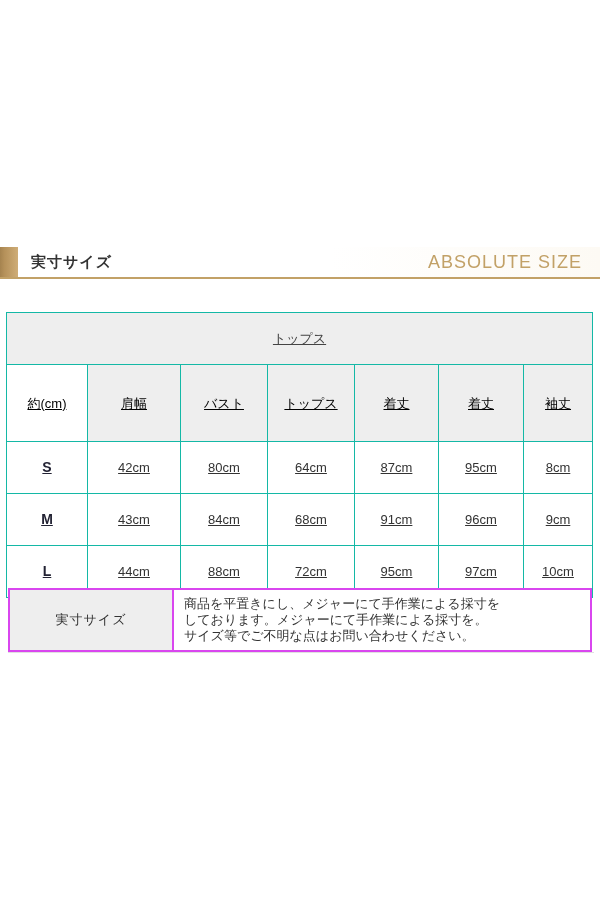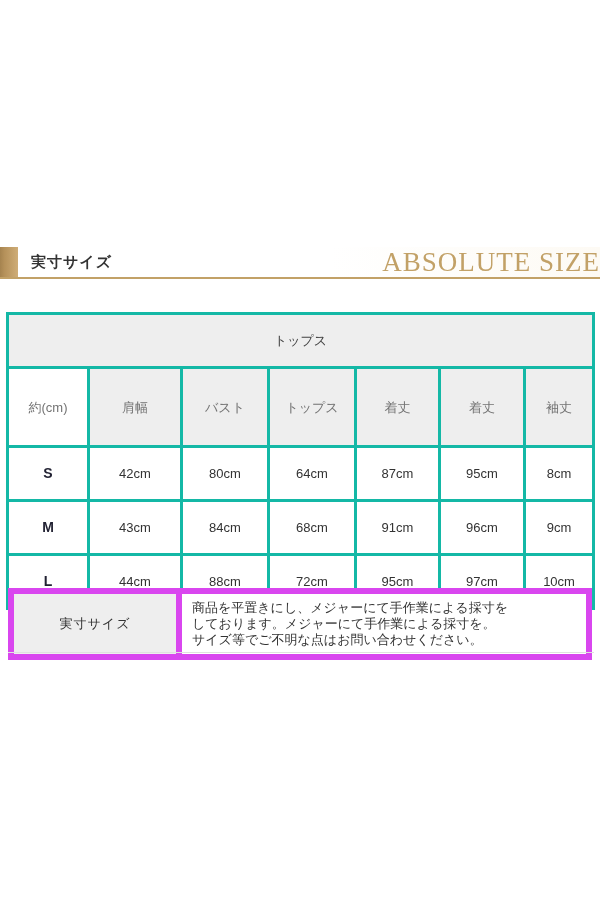--- a/index.html
+++ b/index.html
@@ -36,76 +36,77 @@
   }
   .section-title-jp {
     margin-left: 13px;
     font-size: 15px;
     font-weight: bold;
     color: #333333;
     letter-spacing: 1px;
   }
   .section-title-en {
     margin-left: auto;
-    margin-right: 0;
-    font-family: Liberation Serif, serif;
-    font-size: 27px;
+    margin-right: 18px;
+    font-family: Liberation Sans, sans-serif;
+    font-size: 18px;
     line-height: 27px;
     color: #c2a167;
     letter-spacing: 1px;
     white-space: nowrap;
   }
 
   
   table.size-table {
     position: absolute;
     top: 312px;
     left: 6px;
     width: 586px;
     border-collapse: collapse;
     table-layout: fixed;
     font-size: 13px;
     color: #333333;
   }
   .size-table td {
-    border: 3px solid #14b8a6;
+    border: 1px solid #14b8a6;
     text-align: center;
     padding: 16px 2px;
     height: 19px;
     line-height: 15px;
     background: #ffffff;
+    text-decoration: underline;
   }
   .size-table td.gray { background: #eeeeee; }
   .size-table tr.group-row td {
     height: 19px;
     color: #444444;
   }
   .size-table tr.colhead-row td {
     height: 44px;
-    color: #737373;
+    color: #000000;
   }
   .size-table td.size-label {
     font-weight: bold;
     color: #222233;
     font-size: 14px;
   }
 
   
   table.note-table {
     position: absolute;
     top: 588px;
     left: 8px;
     width: 584px;
     border-collapse: collapse;
     table-layout: fixed;
     font-size: 13px;
     color: #333333;
   }
   .note-table td {
-    border: 6px solid #d946ef;
+    border: 2px solid #d946ef;
   }
   .note-table td.note-label {
     width: 160px;
     background: #eeeeee;
     text-align: center;
     vertical-align: middle;
     height: 58px;
     letter-spacing: 1px;
   }
   .note-table td.note-body {

